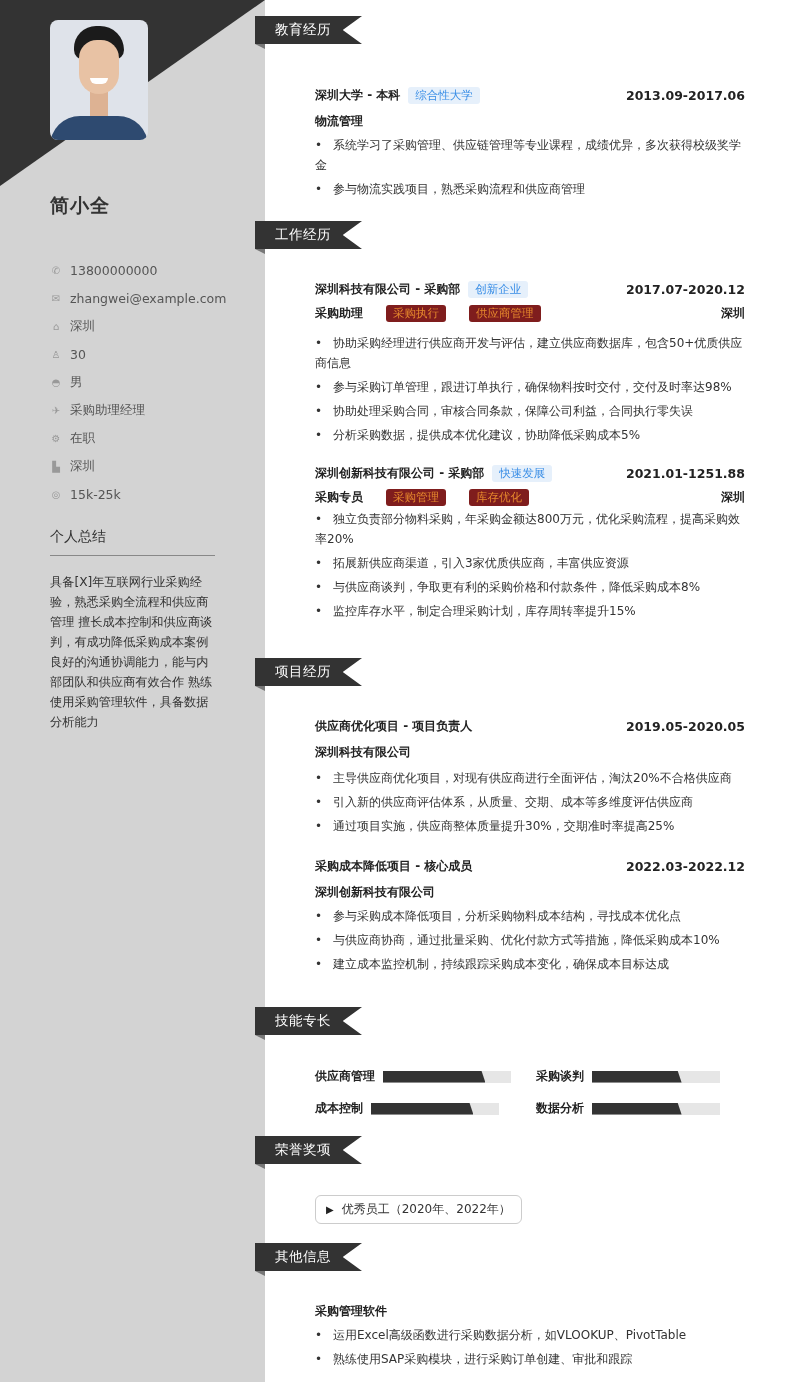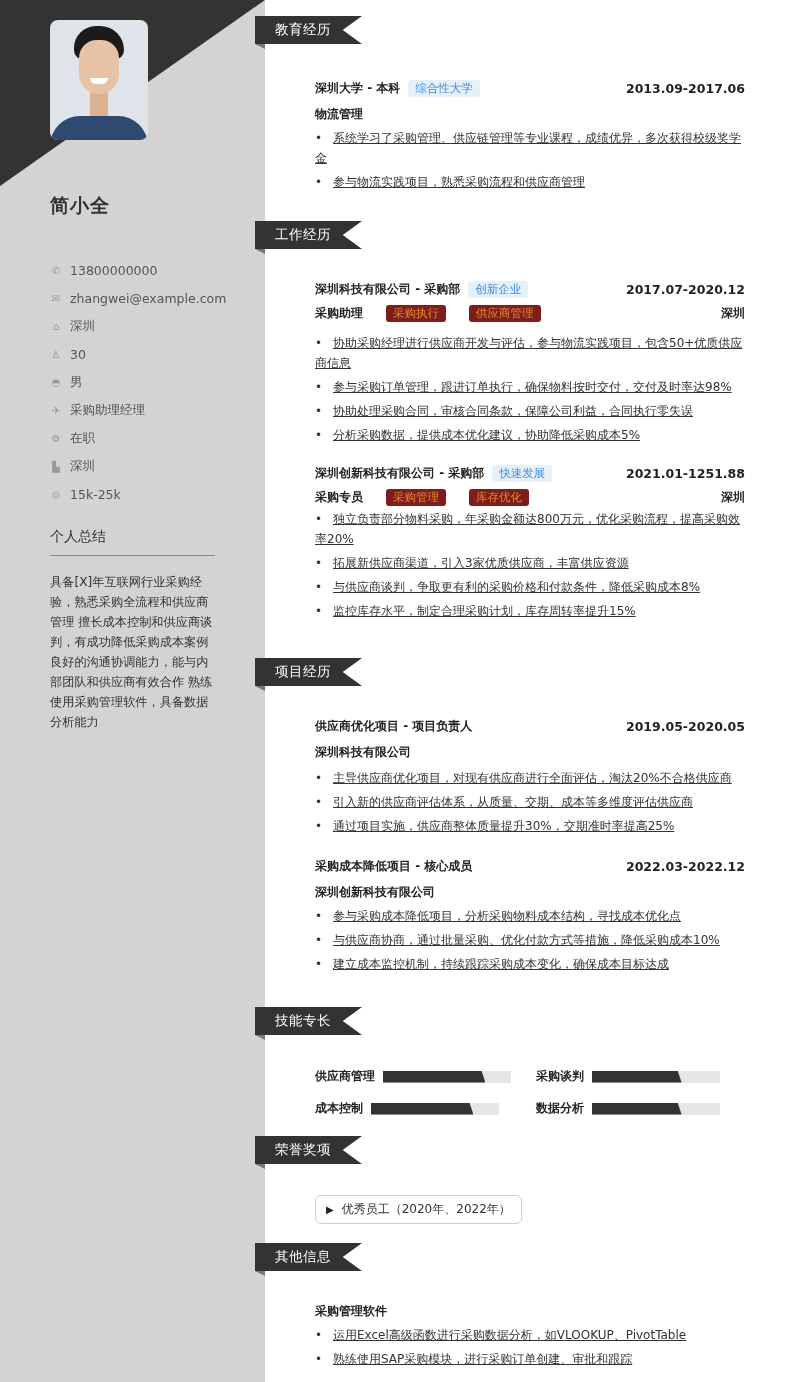--- a/index.html
+++ b/index.html
@@ -31,21 +31,21 @@
 
   .entry { position: absolute; left: 50px; width: 430px; font-size: 12px; }
   .row { display: flex; align-items: center; justify-content: space-between; height: 24px; }
   .row .left { display: flex; align-items: center; }
   .bold { font-weight: bold; color: #222; font-size: 12px; }
   .date { font-weight: bold; color: #222; font-size: 12.5px; }
   .tag { display: inline-block; margin-left: 8px; padding: 1px 7px; font-size: 11.5px; border-radius: 3px; line-height: 15px; }
   .tag.blue { background: #e6f0fb; color: #3a8ee6; }
   .tag.orange { background: #7f1d1d; color: #e6892d; margin-left: 23px; }
   .subtitle { height: 28px; line-height: 28px; font-weight: bold; color: #222; font-size: 12px; }
-  ul.bullets { list-style: none; text-decoration: underline; }
+  ul.bullets { list-style: none; }
   ul.bullets li { position: relative; padding-left: 18px; font-size: 12px; line-height: 20px; color: #333; margin-bottom: 4px; text-indent: 0; }
   ul.bullets li::before { content: "•"; position: absolute; left: 0; top: 0; color: #333; }
   ul.bullets li.wrap { padding-left: 0; text-indent: 18px; }
   ul.bullets li.wrap::before { left: 0; text-indent: 0; }
 
   .skill { position: absolute; display: flex; align-items: center; font-size: 12px; color: #222; font-weight: bold; }
   .skill .bar { position: relative; width: 128px; height: 12px; background: #e6e6e6; margin-left: 8px; }
   .skill .fill { position: absolute; left: 0; top: 0; height: 12px; background: #333; clip-path: polygon(0 0, calc(100% - 4px) 0, 100% 100%, 0 100%); }
 
   .award { position: absolute; left: 50px; top: 1195px; width: 207px; height: 29px; border: 1px solid #ccc; border-radius: 6px; display: flex; align-items: center; padding-left: 10px; font-size: 12px; color: #333; }
@@ -109,21 +109,21 @@
   <div class="summary-text">具备[X]年互联网行业采购经验，熟悉采购全流程和供应商管理 擅长成本控制和供应商谈判，有成功降低采购成本案例 良好的沟通协调能力，能与内部团队和供应商有效合作 熟练使用采购管理软件，具备数据分析能力</div>
 </div>
 
 <div class="main">
 
   <div class="section-head" style="top:16px">
     <div class="ribbon"></div>
     <div class="fold"></div>
     <div class="label">教育经历</div>
   </div>
-  <div class="entry" style="top:76px">
+  <div class="entry" style="top:83px">
     <div class="row">
       <div class="left">
         <span class="bold">深圳大学 - 本科</span>
         <span class="tag blue">综合性大学</span>
       </div>
       <span class="date">2013.09-2017.06</span>
     </div>
     <div class="subtitle">物流管理</div>
     <ul class="bullets">
       <li class="wrap">系统学习了采购管理、供应链管理等专业课程，成绩优异，多次获得校级奖学金</li>
@@ -146,21 +146,21 @@
     </div>
     <div class="row">
       <div class="left">
         <span class="bold">采购助理</span>
         <span class="tag orange">采购执行</span>
         <span class="tag orange">供应商管理</span>
       </div>
       <span class="bold">深圳</span>
     </div>
     <ul class="bullets" style="margin-top:8px">
-      <li class="wrap">协助采购经理进行供应商开发与评估，参与物流实践项目，包含50+优质供应商信息</li>
+      <li class="wrap">协助采购经理进行供应商开发与评估，建立供应商数据库，包含50+优质供应商信息</li>
       <li>参与采购订单管理，跟进订单执行，确保物料按时交付，交付及时率达98%</li>
       <li>协助处理采购合同，审核合同条款，保障公司利益，合同执行零失误</li>
       <li>分析采购数据，提供成本优化建议，协助降低采购成本5%</li>
     </ul>
   </div>
   <div class="entry" style="top:461px">
     <div class="row">
       <div class="left">
         <span class="bold">深圳创新科技有限公司 - 采购部</span>
         <span class="tag blue">快速发展</span>

